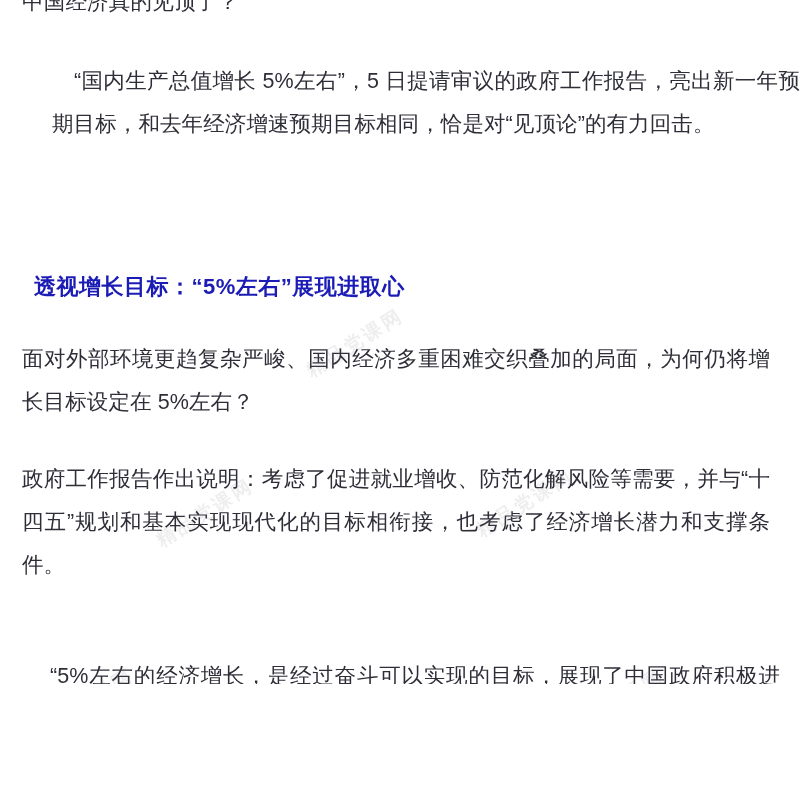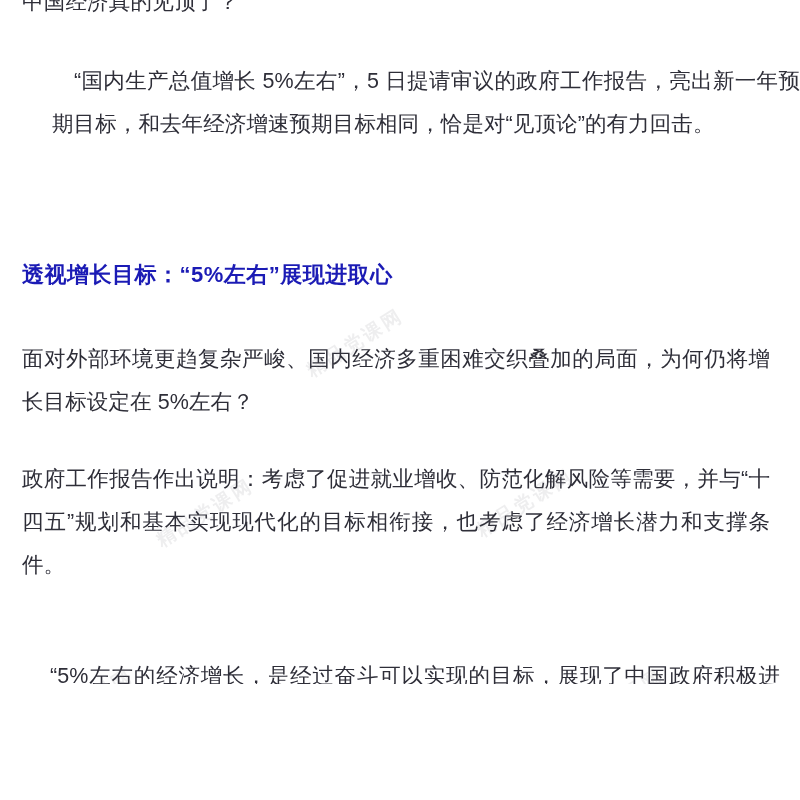--- a/index.html
+++ b/index.html
@@ -55,21 +55,21 @@
     letter-spacing: 0.1px;
     text-align: justify;
     text-justify: inter-ideograph;
   }
 
   .indent {
     text-indent: 22px;
   }
 
   h2.section-heading {
-    margin: 0;
+    margin: 12px;
     font-size: 22px;
     line-height: 34px;
     font-weight: bold;
     color: #1b1bb5;
     letter-spacing: 0.5px;
   }
 
   .block-para-1 { position: absolute; left: 36px; top: 60px; width: 748px; margin-left: 16px; }
   .block-heading { position: absolute; left: 22px; top: 258px; width: 748px; }
   .block-para-2 { position: absolute; left: 22px; top: 338px; width: 748px; }

